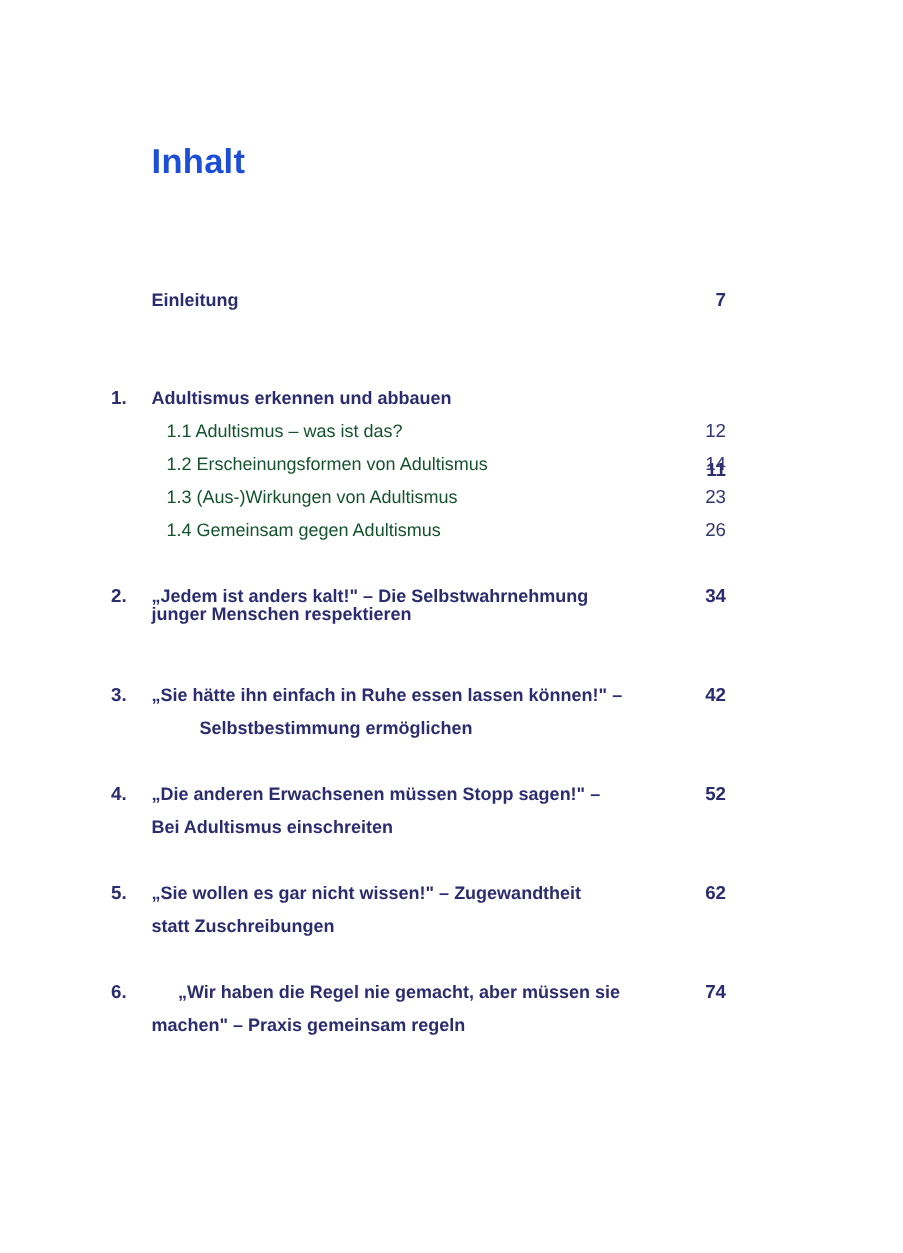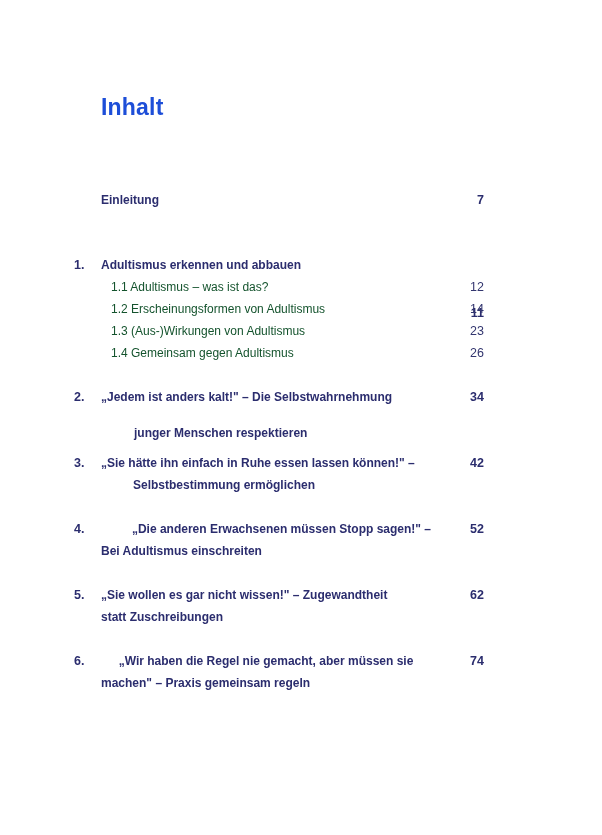--- a/index.html
+++ b/index.html
@@ -92,34 +92,34 @@
   <span class="page" style="line-height:22px;">23</span>
 </div>
 <div class="toc-row sub" style="top:342px;">
   <span class="title">1.4 Gemeinsam gegen Adultismus</span>
   <span class="page" style="line-height:22px;">26</span>
 </div>
 
 <div class="toc-row" style="top:386px;">
   <span class="num" style="line-height:22px;">2.</span>
   <span class="title" style="top:0;">„Jedem ist anders kalt!" – Die Selbstwahrnehmung</span>
-  <span class="title" style="top:36px;margin-left:33px;">junger Menschen respektieren</span>
+  <span class="title" style="top:12px;">junger Menschen respektieren</span>
   <span class="page" style="line-height:22px;">34</span>
 </div>
 
 <div class="toc-row" style="top:452px;">
   <span class="num" style="line-height:22px;">3.</span>
   <span class="title" style="top:0;">„Sie hätte ihn einfach in Ruhe essen lassen können!" –</span>
   <span class="title" style="top:22px;margin-left:32px;">Selbstbestimmung ermöglichen</span>
   <span class="page" style="line-height:22px;">42</span>
 </div>
 
 <div class="toc-row" style="top:518px;">
   <span class="num" style="line-height:22px;">4.</span>
-  <span class="title" style="top:0;text-align:right;">„Die anderen Erwachsenen müssen Stopp sagen!" –</span>
+  <span class="title" style="top:0;">„Die anderen Erwachsenen müssen Stopp sagen!" –</span>
   <span class="title" style="top:22px;">Bei Adultismus einschreiten</span>
   <span class="page" style="line-height:22px;">52</span>
 </div>
 
 <div class="toc-row" style="top:584px;">
   <span class="num" style="line-height:22px;">5.</span>
   <span class="title" style="top:0;">„Sie wollen es gar nicht wissen!" – Zugewandtheit</span>
   <span class="title" style="top:22px;">statt Zuschreibungen</span>
   <span class="page" style="line-height:22px;">62</span>
 </div>

